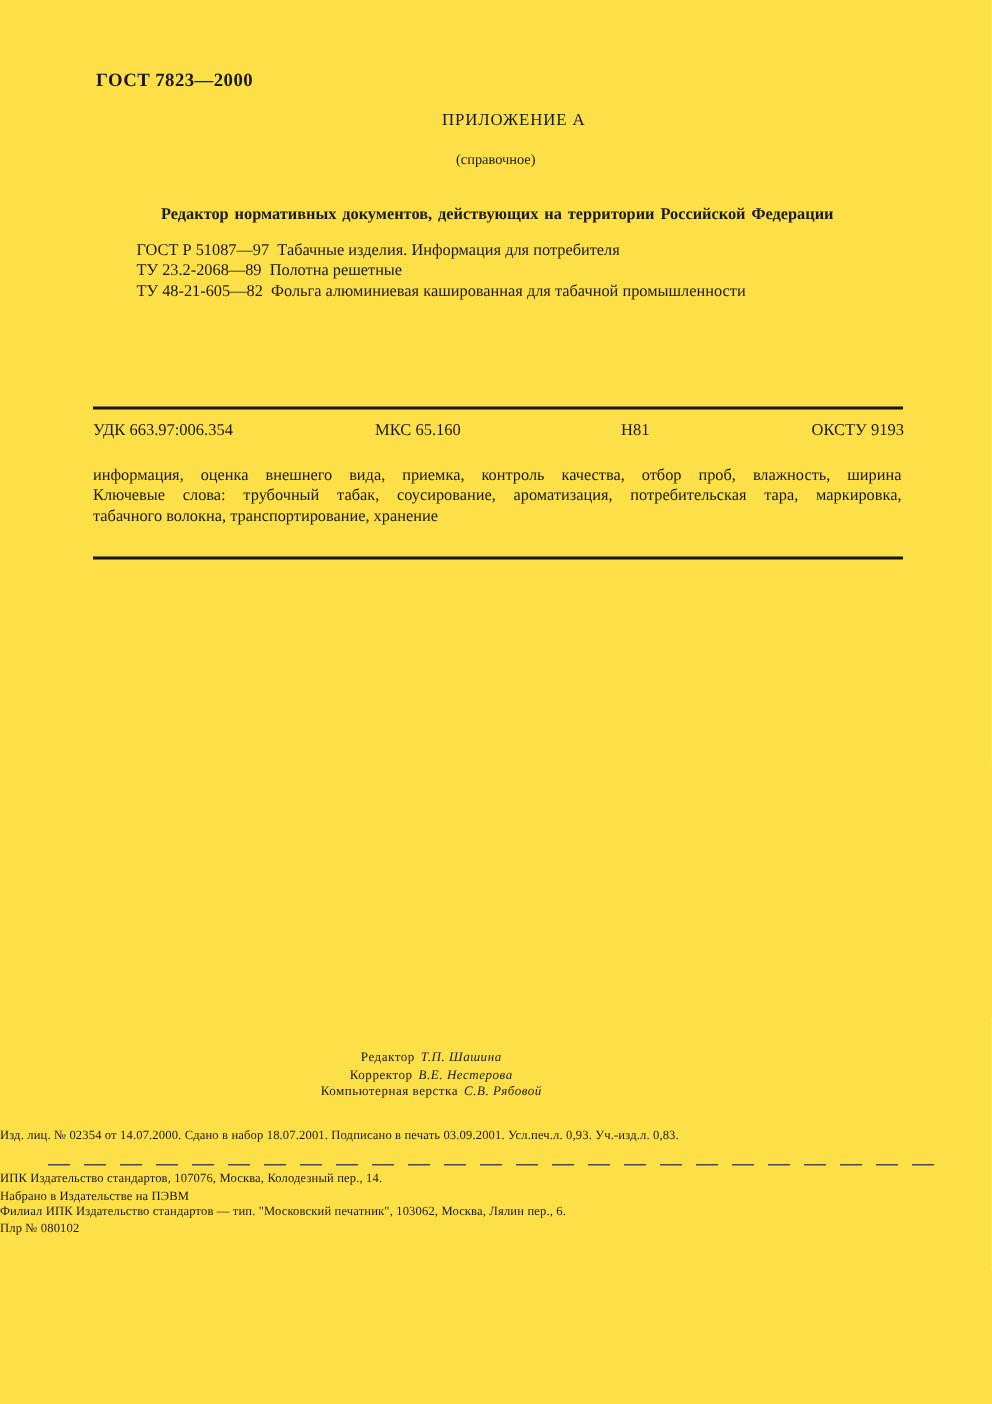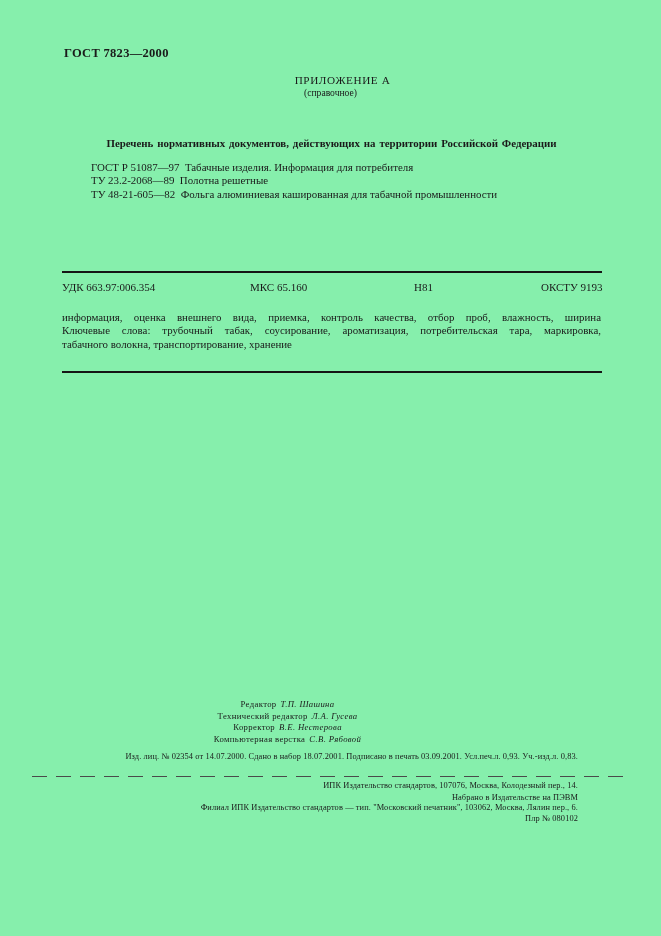--- a/index.html
+++ b/index.html
@@ -1,31 +1,31 @@
 <!DOCTYPE html>
 <html><head>
 <meta charset="utf-8">
 <style>
   html,body{margin:0;padding:0;background:#e8e8e8;}
   .page{
     position:relative;
     width:661px;height:936px;
     margin:0 auto;
-    background:#86efac;
+    background:#fde047;
     color:#1a1a1a;
     font-family:"Liberation Serif","DejaVu Serif",serif;
     overflow:hidden;
   }
   .abs{position:absolute;}
 
   .doc-code{left:64px;top:46px;font-size:12.5px;font-weight:bold;letter-spacing:.3px;}
 
   .appendix{left:0;top:74px;width:661px;text-align:center;}
   .appendix-title{font-size:11.2px;letter-spacing:.6px;padding-left:24px;}
-  .appendix-subtitle{font-size:9.6px;margin-top:1px;}
+  .appendix-subtitle{font-size:9.6px;margin-top:15px;}
 
   .norm-heading{
     left:62px;top:137px;width:539px;
     text-align:center;font-weight:bold;font-size:10.9px;word-spacing:1.2px;
   }
   .norm-list{left:91px;top:161px;font-size:10.9px;line-height:13.4px;}
 
   .rule{left:62px;width:540px;height:2px;background:#151515;}
   .rule-top{top:271px;}
   .rule-bottom{top:371px;}
@@ -38,21 +38,21 @@
 
   .keywords{left:62px;top:311px;width:539px;font-size:10.9px;line-height:13.4px;}
   .kw-just{text-align:justify;text-align-last:justify;}
   .kw-last{text-align:left;}
 
   .credits{left:0;top:699px;width:575px;text-align:center;
            font-size:8.7px;line-height:11.7px;letter-spacing:.35px;}
   .credit-name{font-style:italic;margin-left:4px;}
 
   .imprint{font-size:8.4px;letter-spacing:.1px;}
-  .imprint-line{left:0;width:578px;text-align:right;}
+  .imprint-line{left:0;width:578px;text-align:left;}
   .imp-line1{top:752px;}
   .imp-tirazh{top:763px;}
   .tirazh-gap{display:inline-block;width:36px;}
   .dashed-divider{
     left:32px;top:776px;width:597px;height:1px;
     background:repeating-linear-gradient(90deg,#4a4a4a 0 15px,transparent 15px 24px);
   }
   .imp-publisher{top:781px;}
   .imp-typeset{top:793px;}
   .imp-branch{top:803px;}
@@ -63,21 +63,21 @@
 
 <div class="page">
 
   <div class="abs doc-code">ГОСТ 7823—2000</div>
 
   <div class="abs appendix">
     <div class="appendix-title">ПРИЛОЖЕНИЕ А</div>
     <div class="appendix-subtitle">(справочное)</div>
   </div>
 
-  <div class="abs norm-heading">Перечень нормативных документов, действующих на территории Российской Федерации</div>
+  <div class="abs norm-heading">Редактор нормативных документов, действующих на территории Российской Федерации</div>
 
   <div class="abs norm-list">
     <div>ГОСТ Р 51087—97 Табачные изделия. Информация для потребителя</div>
     <div>ТУ 23.2-2068—89 Полотна решетные</div>
     <div>ТУ 48-21-605—82 Фольга алюминиевая кашированная для табачной промышленности</div>
   </div>
 
   <div class="abs rule rule-top"></div>
 
   <div>
@@ -93,23 +93,20 @@
     <div class="kw-last">табачного волокна, транспортирование, хранение</div>
   </div>
 
   <div class="abs rule rule-bottom"></div>
 
   <div class="abs credits">
     <div>
       <span>Редактор</span><span class="credit-name">Т.П. Шашина</span>
     </div>
     <div>
-      <span>Технический редактор</span><span class="credit-name">Л.А. Гусева</span>
-    </div>
-    <div>
       <span>Корректор</span><span class="credit-name">В.Е. Нестерова</span>
     </div>
     <div>
       <span>Компьютерная верстка</span><span class="credit-name">С.В. Рябовой</span>
     </div>
   </div>
 
   <div class="abs imprint imprint-line imp-line1">Изд. лиц. № 02354 от 14.07.2000. Сдано в набор 18.07.2001. Подписано в печать 03.09.2001. Усл.печ.л. 0,93. Уч.-изд.л. 0,83.</div>
 
 

